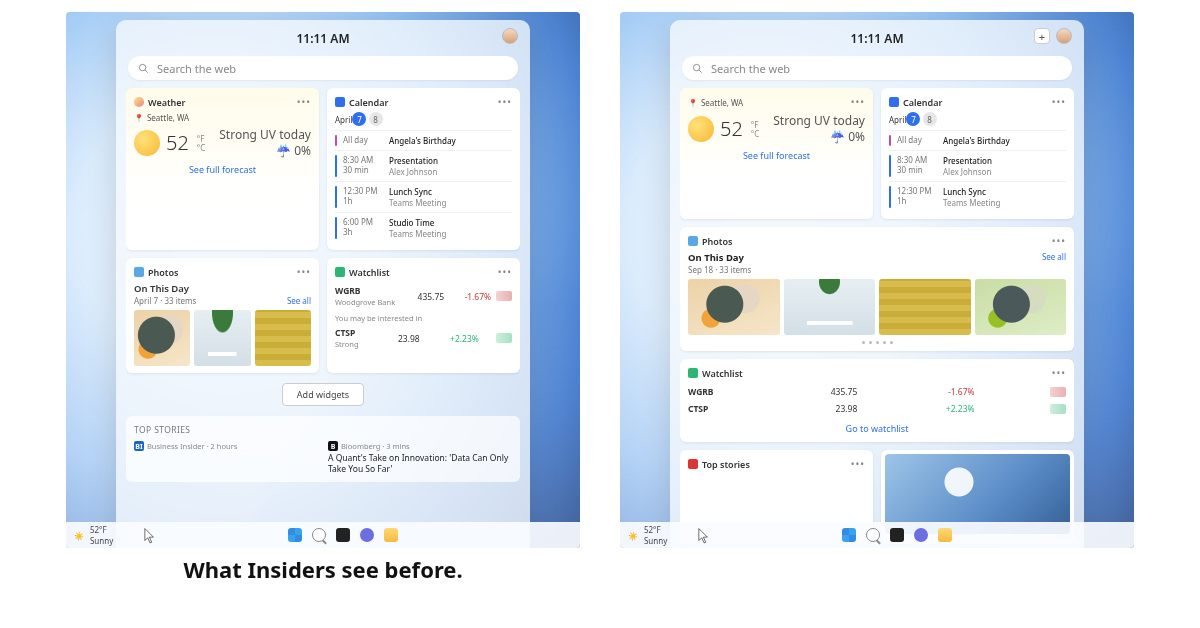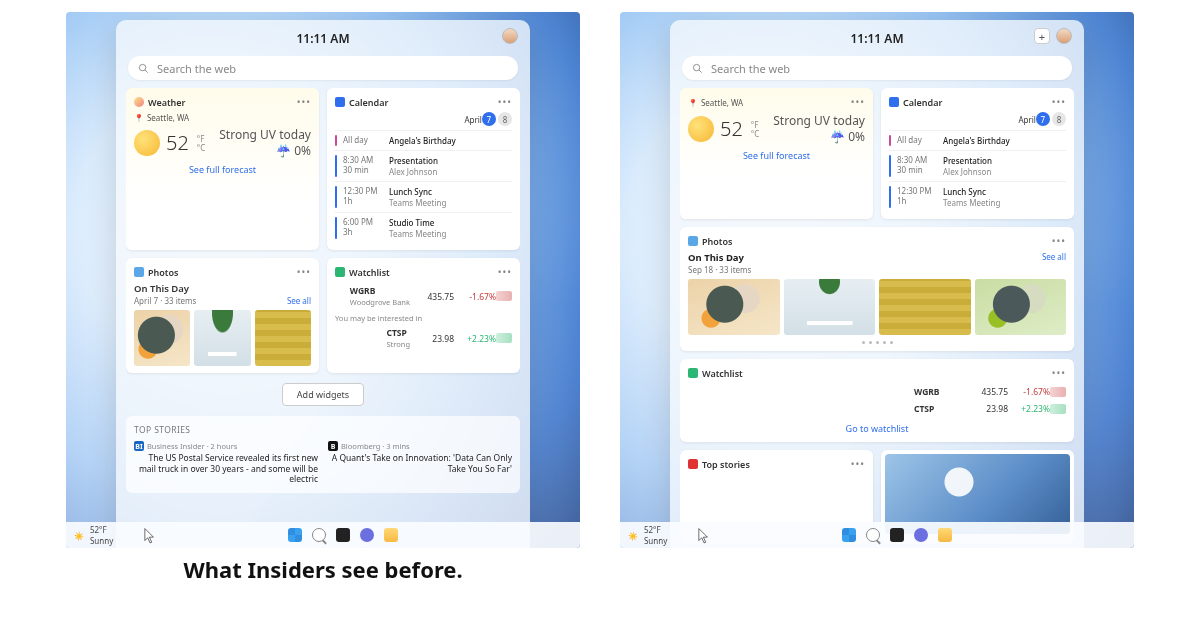--- a/index.html
+++ b/index.html
@@ -35,21 +35,21 @@
   .i-watch { background:#2bb673; }
   .i-top { background:#d33; }
   .weather-body { display:flex; align-items:center; gap:6px; margin-top:4px; }
   .sun { width:26px; height:26px; border-radius:50%; background: radial-gradient(circle at 35% 35%, #ffe27a, #f7b733); }
   .bigtemp { font-size:20px; font-weight:300; }
   .unit { font-size:8px; color:#888; display:inline-block; vertical-align: top; margin-top:3px; margin-left:2px; line-height:1.1; }
   .cond { font-size:12px; color:#555; margin-left:auto; text-align:right; line-height:1.3; }
   .link { color:#2f6fed; font-size:9px; text-align:center; margin-top:5px; }
   .weather-card { background: linear-gradient(180deg,#fffceb 0%,#ffffff 70%); }
   .loc { font-size:8px; color:#555; display:flex; align-items:center; gap:3px; }
-  .calhead2 { display:flex; justify-content:flex-end; align-items:center; font-size:8px; margin:2px 0 4px; }
+  .calhead2 { display:flex; justify-content:flex-start; align-items:center; font-size:8px; margin:2px 0 4px; }
   .daycircle { width:14px; height:14px; border-radius:50%; background:#2f6fed; color:#fff; display:inline-flex; align-items:center; justify-content:center; font-size:8px; }
   .daycircle.alt { background:#e6e6e6; color:#666; }
   .evt { display:flex; gap:6px; padding:4px 0; border-top:1px solid #f0f0f0; font-size:8px; }
   .evt .bar { width:2px; align-self:stretch; border-radius:1px; }
   .evt .t { width:40px; color:#777; line-height:1.25;}
   .evt .d { flex:1; }
   .evt .d .ti { color:#222; font-weight:500; }
   .evt .d .su { color:#888; }
   .photohead2 { font-size:8px; color:#777; display:flex; justify-content:space-between; margin-bottom:4px; }
   .photohead2 .sa { color:#2f6fed; }
@@ -60,37 +60,37 @@
     radial-gradient(circle at 62% 35%, #e6d7c4 0 14px, transparent 15px),
     radial-gradient(circle at 25% 70%, #f2a23a 0 9px, transparent 10px),
     linear-gradient(160deg,#ecd2a8,#f5e6c8); }
   .th-b { background:
     linear-gradient(#fff,#fff) 50% 80%/50% 4px no-repeat,
     radial-gradient(ellipse at 50% 5%, #3a7a3a 0 10px, transparent 11px),
     linear-gradient(#e6eef2,#d3dfe6); }
   .th-c { background:
     repeating-linear-gradient(0deg,#e6cf63 0 6px,#d7be4a 6px 12px),
     linear-gradient(#efe7c4,#efe7c4); background-blend-mode: multiply; }
-  .wl-row { display:flex; align-items:center; justify-content:flex-end; font-size:8.5px; padding:3px 0; }
+  .wl-row { display:flex; align-items:center; justify-content:space-between; font-size:8.5px; padding:3px 0; }
   .wl-row .sym { font-weight:700; }
   .wl-row .sub { color:#888; font-size:7.5px; }
   .wl-row .pr { width:44px; text-align:right; }
   .wl-row .ch { width:42px; text-align:right; }
   .neg { color:#c63a3a; }
   .pos { color:#2bb673; }
   .wl-note { font-size:7.5px; color:#888; margin:3px 0 1px; }
   .spark { width:16px; height:10px; border-radius:2px; }
   .spark.r { background: linear-gradient(90deg,#f4d2d2,#e9b0b0); }
   .spark.g { background: linear-gradient(90deg,#cdeedd,#a7e0c2); }
   .addw { grid-column:1 / -1; display:flex; justify-content:center; margin:2px 0; }
   .addw span { font-size:9px; background:#fff; border:1px solid #ccc; border-radius:4px; padding:4px 14px; color:#444; }
   .topstories { grid-column:1 / -1; background:rgba(255,255,255,.7); border-radius:6px; padding:8px; }
   .topstories .hdr { font-size:8.5px; color:#777; letter-spacing:.4px; margin-bottom:6px; }
   .ts-cols { display:flex; gap:10px; }
-  .ts-item { flex:1; font-size:8.5px;text-align:right; }
+  .ts-item { flex:1; font-size:8.5px; }
   .ts-meta { color:#888; font-size:7.5px; margin-bottom:2px; display:flex; align-items:center; gap:3px;}
   .ts-title { color:#222; line-height:1.25; }
   .srcchip { width:10px; height:10px; border-radius:2px; display:inline-flex; align-items:center; justify-content:center; font-size:7px; font-weight:700; color:#fff; }
   .chip-bi { background:#1766c2; }
   .chip-b { background:#111; }
   .chip-th { background:#1a3a6a; }
   .newsimg { width:100%; height:80px; border-radius:4px; margin-bottom:4px; background:
     radial-gradient(circle at 40% 35%, rgba(255,255,255,.9) 0 14px, transparent 15px),
     linear-gradient(135deg,#9ec5e8,#5a8cc7 60%,#355f96); }
   .span2 { grid-column:1 / -1; }
@@ -235,21 +235,20 @@
 
             <div class="addw">
                 <span>Add widgets</span>
               </div>
 
             <div class="topstories">
               <div class="hdr">TOP STORIES</div>
               <div class="ts-cols">
                   <div class="ts-item">
     <div class="ts-meta"><span class="srcchip chip-bi">BI</span>Business Insider · 2 hours</div>
-    <div class="ts-title">The US Postal Service revealed its first new mail truck in over 30 years - and some will be electric</div>
                   </div>
                   <div class="ts-item">
     <div class="ts-meta"><span class="srcchip chip-b">B</span>Bloomberg · 3 mins</div>
     <div class="ts-title">A Quant's Take on Innovation: 'Data Can Only Take You So Far'</div>
                   </div>
                 </div>
             </div>
           </div>
         </div>
         <svg class="cursor" viewBox="0 0 20 28">

